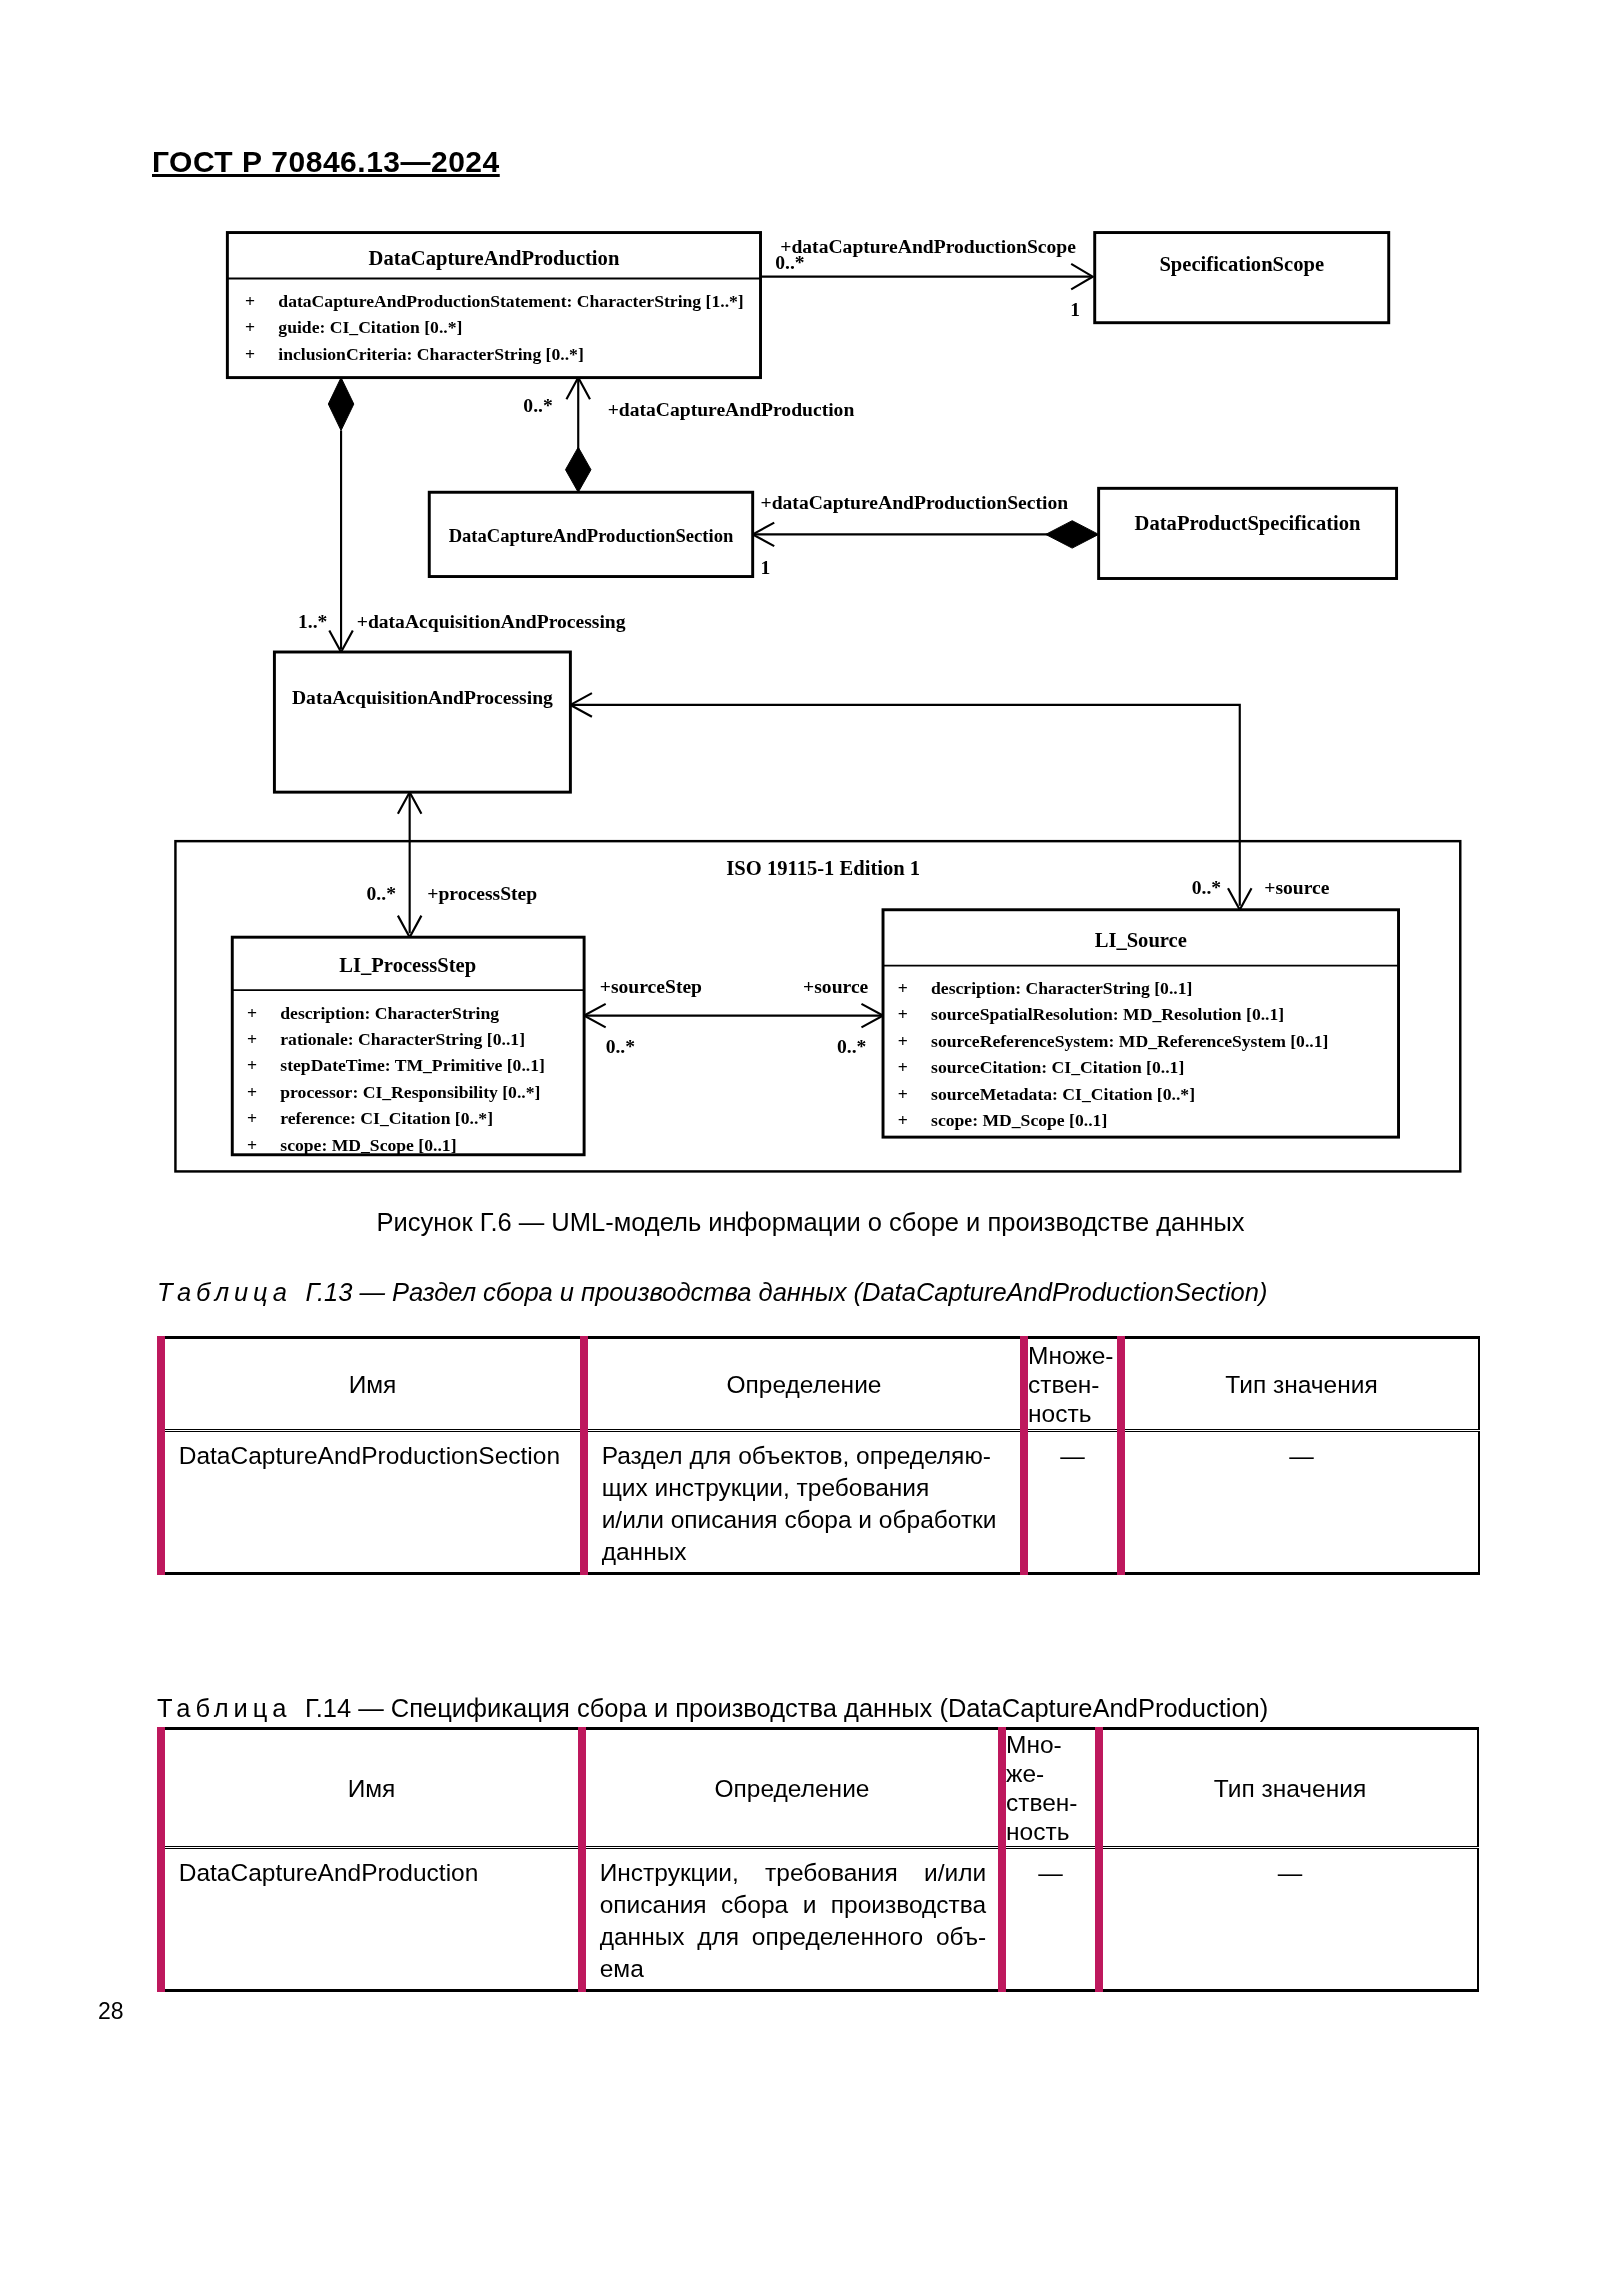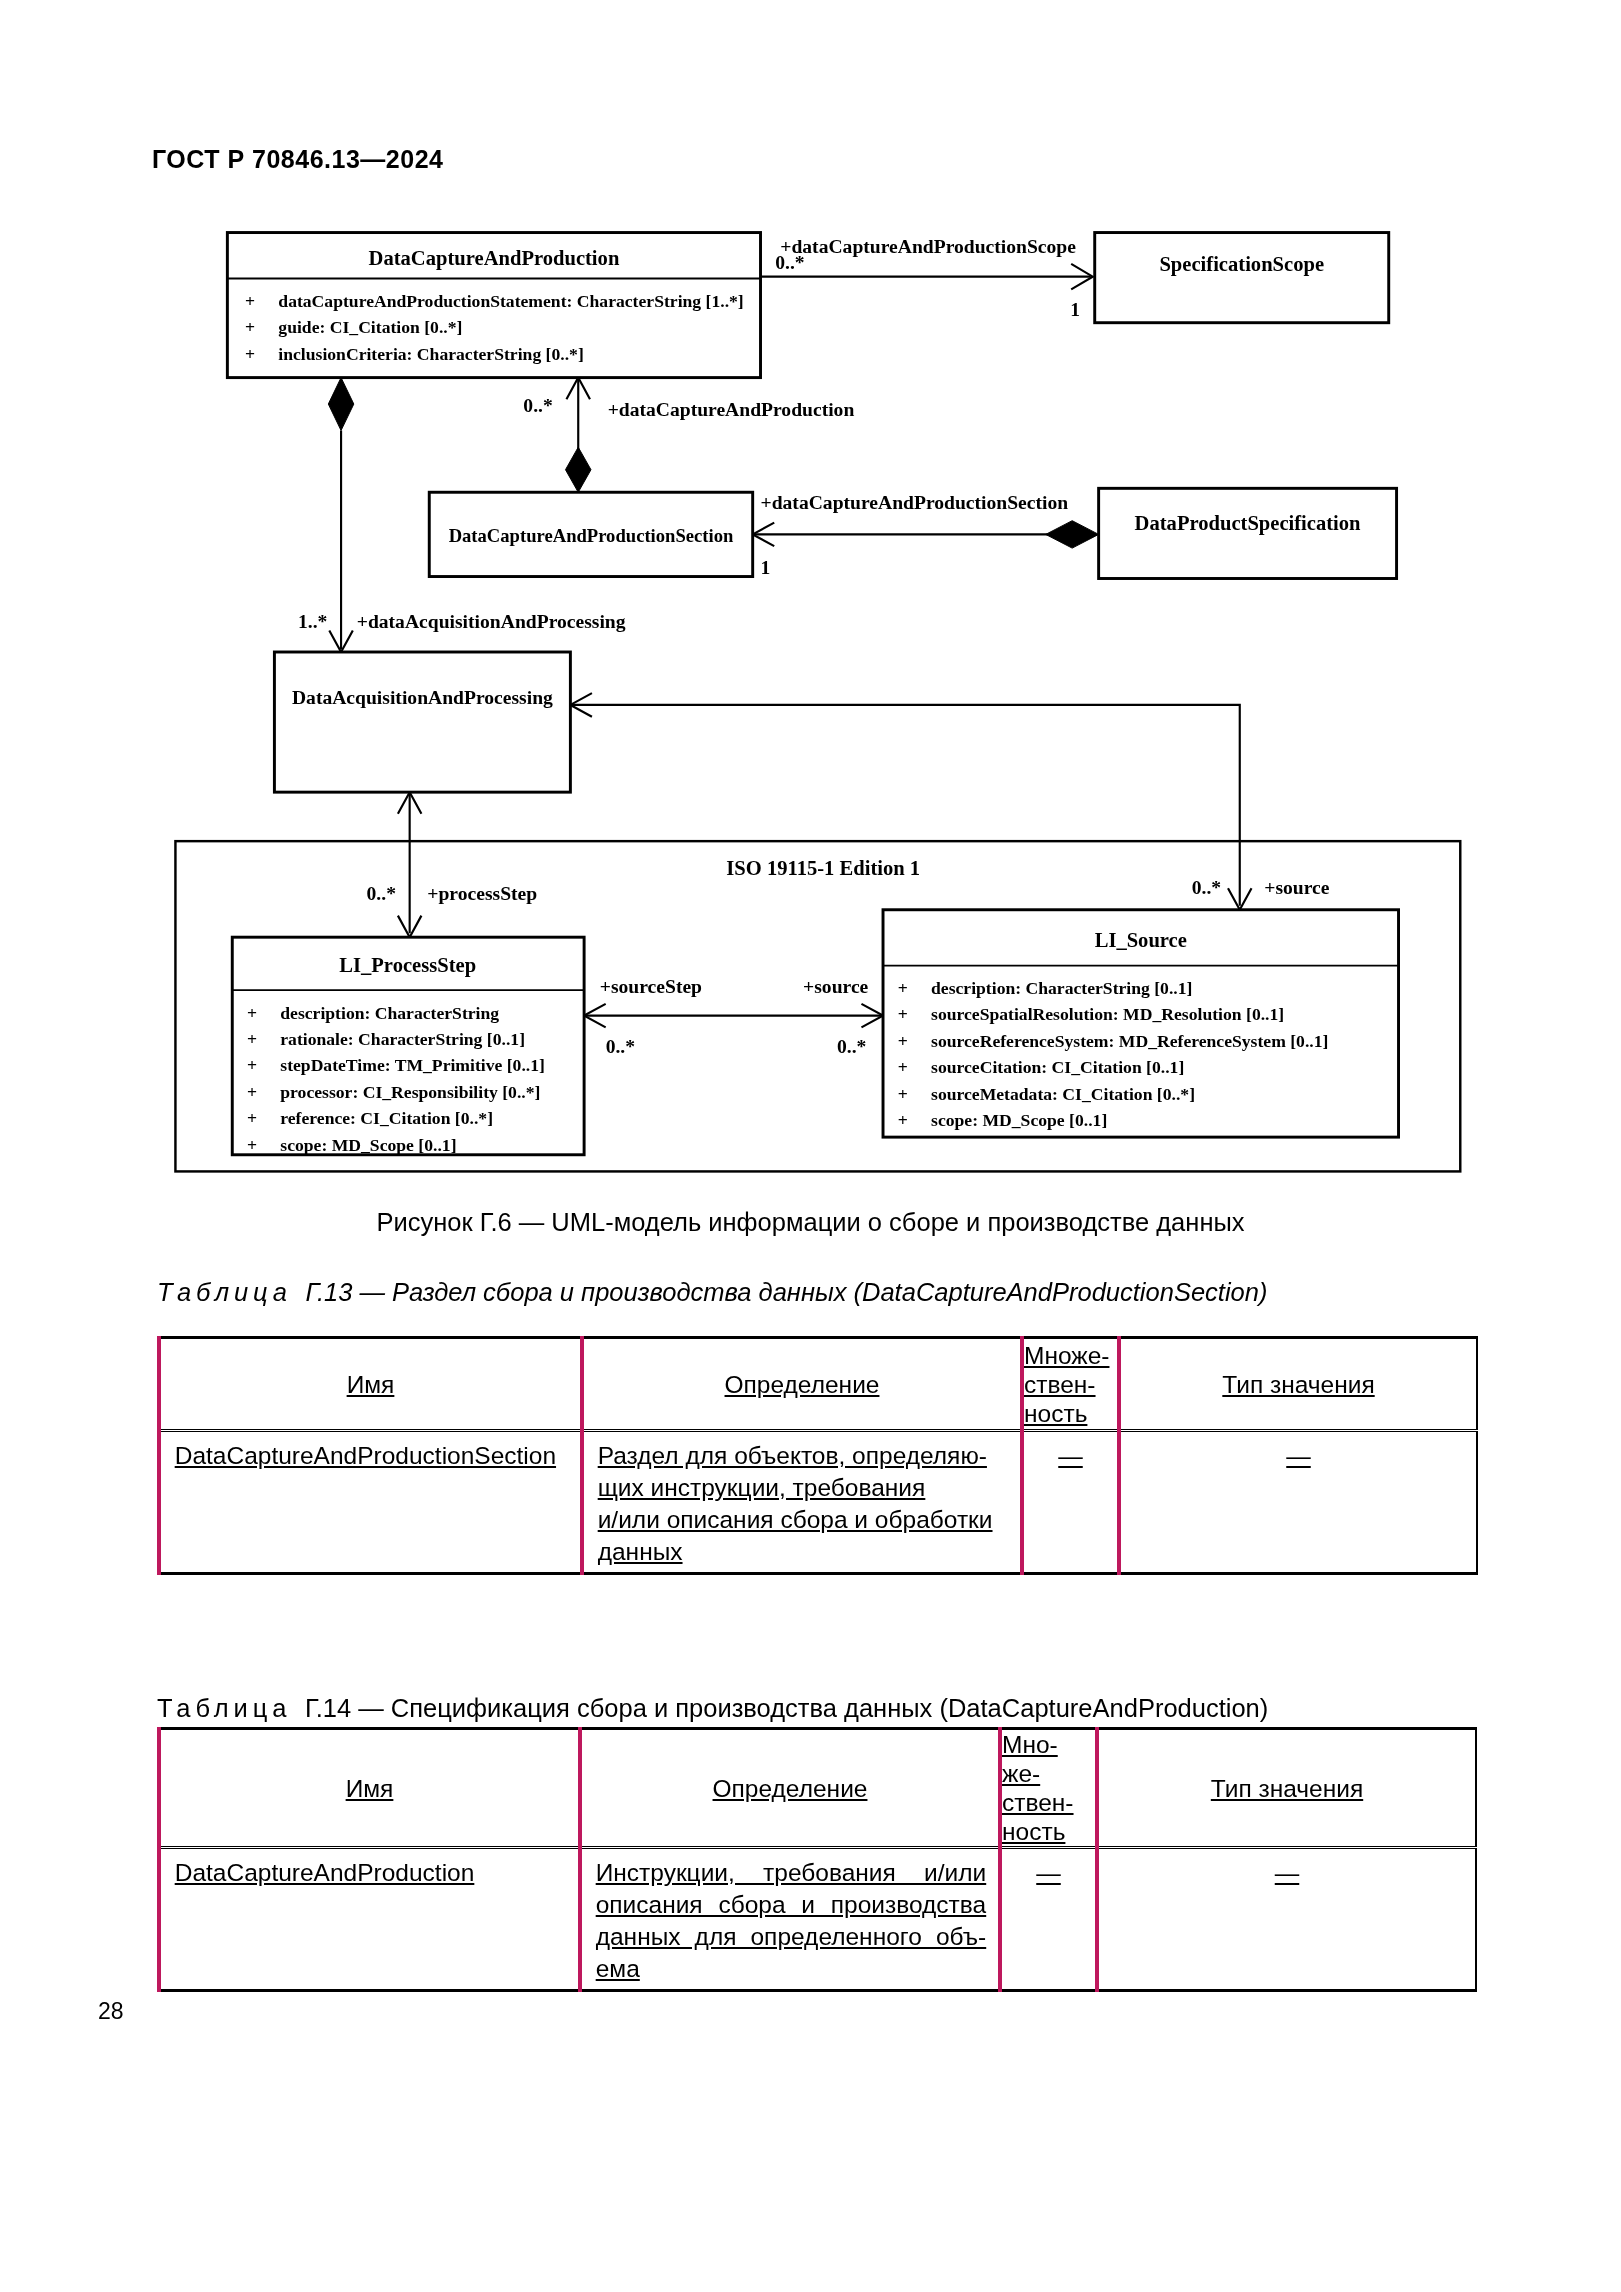--- a/index.html
+++ b/index.html
@@ -1,34 +1,34 @@
 <!DOCTYPE html>
 <html><head>
 <meta charset="utf-8">
 <style>
   html,body{margin:0;padding:0;background:#888;}
   .page{position:relative;width:1621px;height:2293px;background:#ffffff;font-family:"Liberation Sans",sans-serif;color:#000;overflow:hidden;}
-  .doc-header{position:absolute;left:152px;top:145px;font-size:25px;font-weight:bold;letter-spacing:0.5px;}
+  .doc-header{position:absolute;left:152px;top:145px;font-size:30px;font-weight:bold;letter-spacing:0.5px;text-decoration:underline;}
   svg.diagram{position:absolute;left:0;top:0;}
   svg .cls-rect{fill:#fff;stroke:#000;stroke-width:3;}
   svg .frame-rect{fill:none;stroke:#000;stroke-width:2.5;}
   svg .sep{stroke:#000;stroke-width:2;}
   svg .edge{stroke:#000;stroke-width:2.2;fill:none;}
   svg .diamond{fill:#000;stroke:#000;}
   svg text{font-family:"Liberation Serif",serif;font-weight:bold;fill:#000;}
   svg .cls-title{font-size:21px;text-anchor:middle;}
   svg .attr{font-size:18px;}
   svg .lbl{font-size:20px;}
   svg .mult{font-size:20px;}
   .fig-caption{position:absolute;left:0;top:1208px;width:1621px;text-align:center;font-size:25.5px;}
   .tbl-caption{position:absolute;left:157px;font-size:25.5px;}
   .tbl-caption .spaced{letter-spacing:4.9px;margin-right:13.7px;}
   table.gost{position:absolute;border-collapse:collapse;table-layout:fixed;background:#fff;font-size:24.5px;line-height:32px;}
   table.gost{border:2.9px solid #000;border-top-width:3.9px;border-bottom-width:3.9px;}
-  table.gost th,table.gost td{border-left:4px solid #be185d;border-right:2px solid #000;padding:0;text-decoration:underline;}
+  table.gost th,table.gost td{border-left:8px solid #be185d;border-right:2px solid #000;padding:0;}
   table.gost th{font-weight:normal;vertical-align:middle;border-bottom:3.9px double #000;line-height:29px;}
   table.gost td{vertical-align:top;border-top:2.9px solid #000;}
   table.gost td.name{padding:7.8px 9.8px 0 13.7px;white-space:nowrap;overflow:hidden;}
   table.gost td.def{padding:7.8px 11.8px 0 13.7px;}
   table.gost td.c{text-align:center;padding-top:7.8px;}
   .lines div{text-align:left;}
   .just div{text-align:justify;text-align-last:justify;}
   .just div:last-child{text-align-last:left;}
   .page-num{position:absolute;left:98px;top:1998px;font-size:23px;}
 </style>

